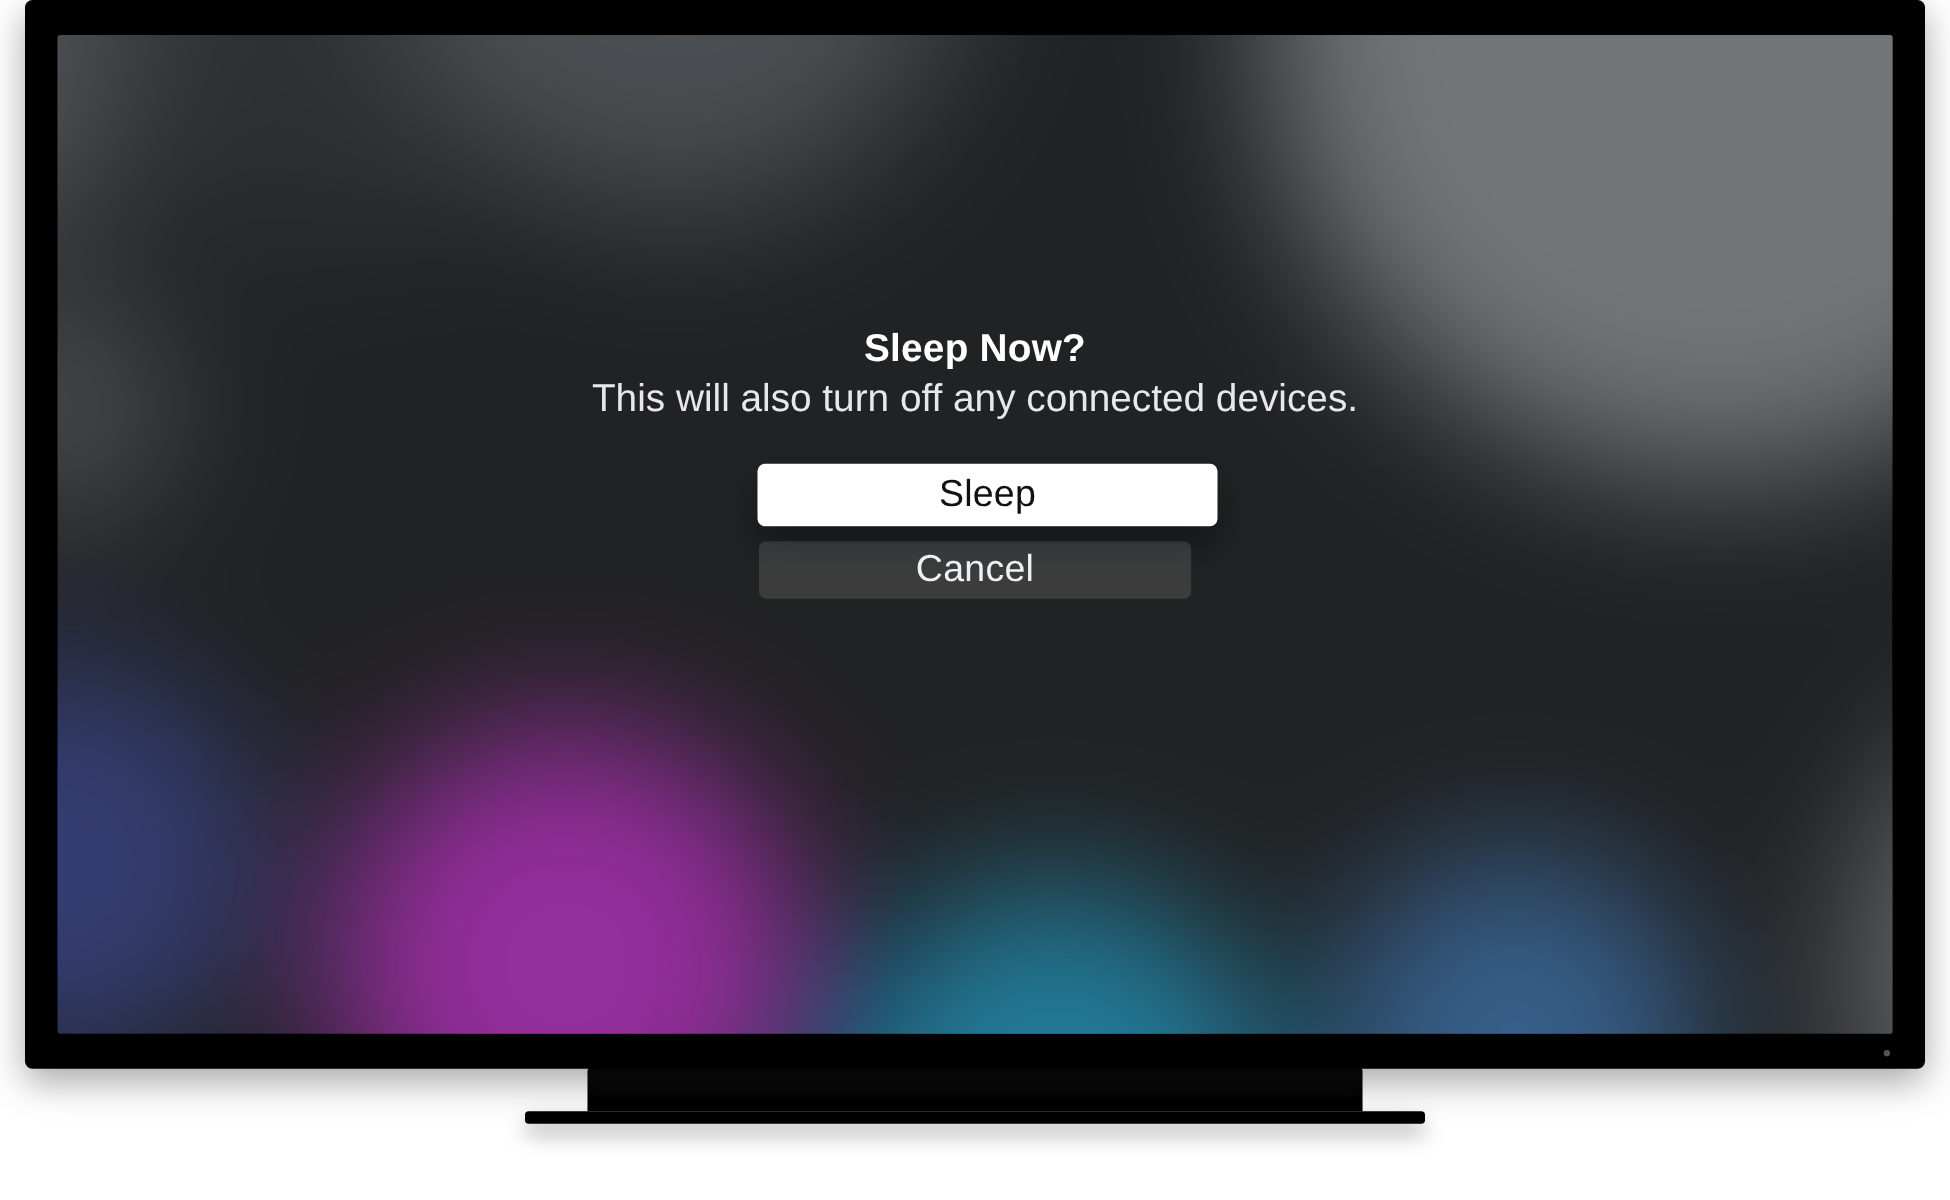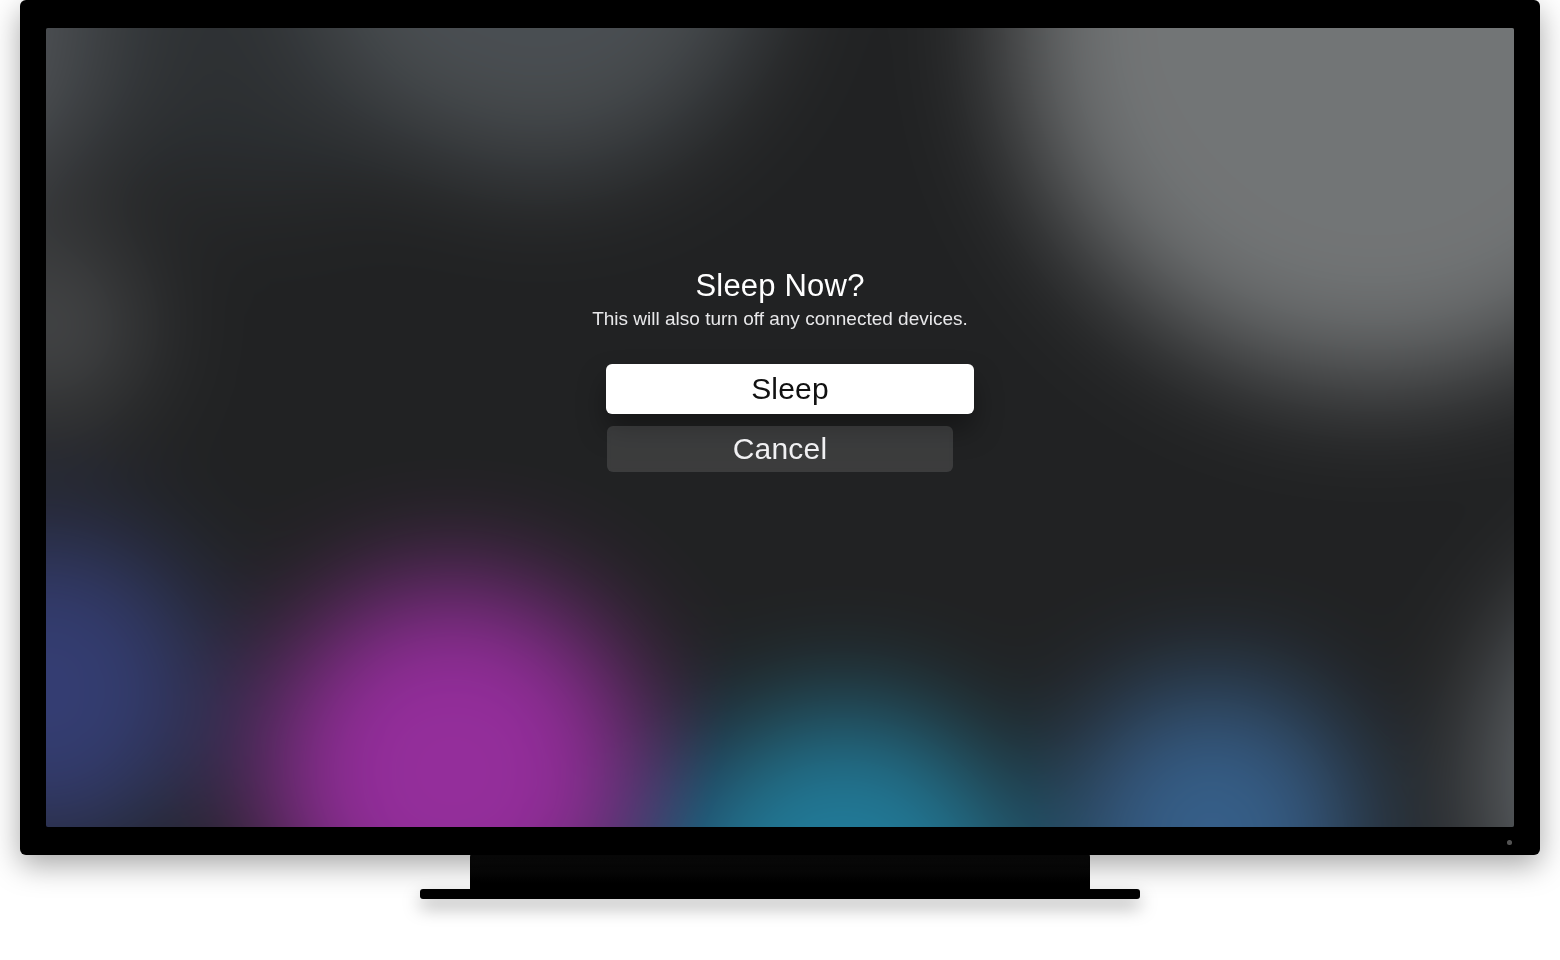--- a/index.html
+++ b/index.html
@@ -83,28 +83,28 @@
 
     .dialog {
       display: flex;
       flex-direction: column;
       align-items: center;
       text-align: center;
     }
 
     .dialog-title {
       font-size: 31px;
-      font-weight: 400;
+      font-weight: 700;
       letter-spacing: 0.2px;
       color: #ffffff;
       margin-bottom: 4px;
     }
 
     .dialog-subtitle {
-      font-size: 19px;
+      font-size: 31px;
       font-weight: 400;
       color: #e8e8ea;
       margin-bottom: 34px;
     }
 
     .btn {
       width: 368px;
       height: 50px;
       border-radius: 6px;
       display: flex;

